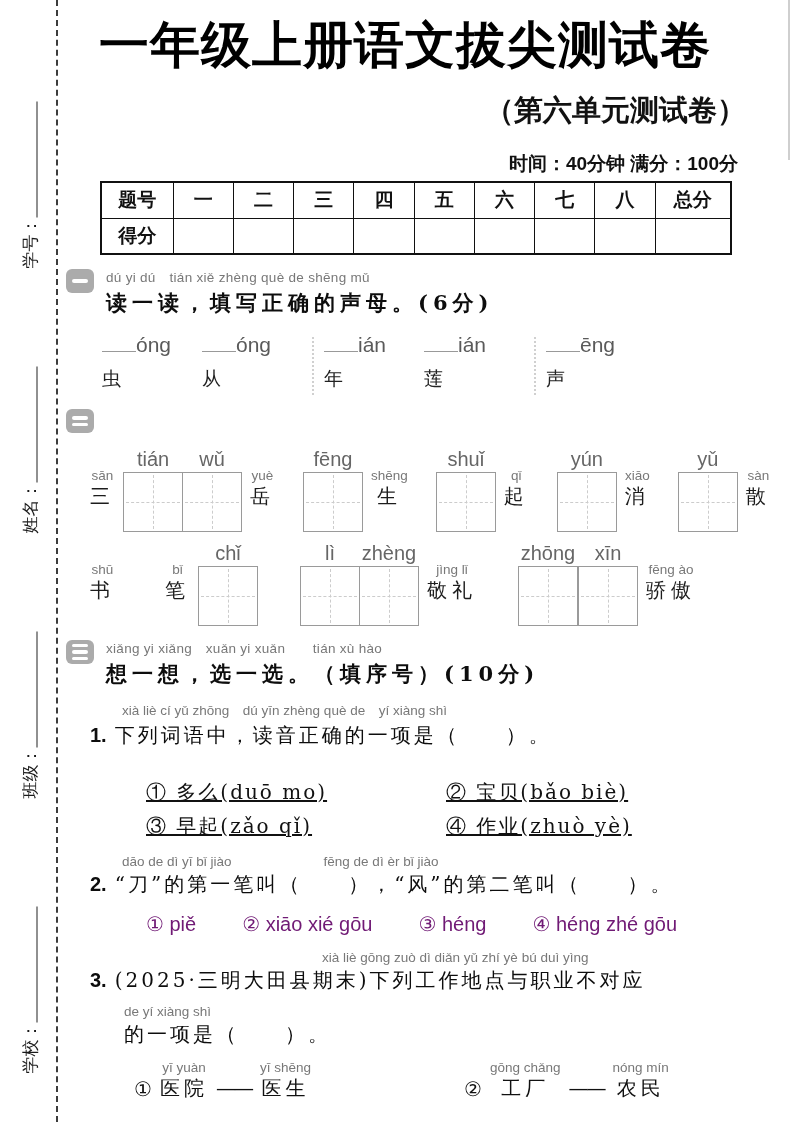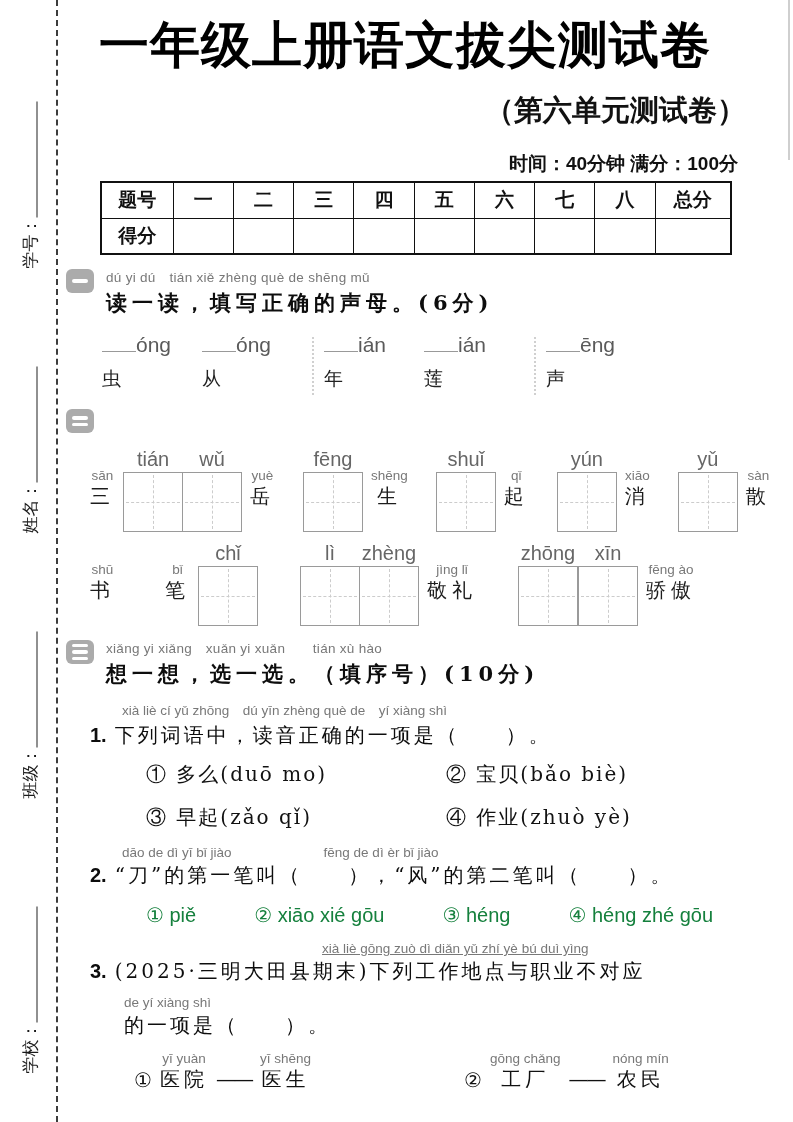--- a/index.html
+++ b/index.html
@@ -59,25 +59,25 @@
   .sidecol { display:flex; flex-direction:column; align-items:center; margin-top:20px; }
   .side-pin { font-size:13.5px; color:#787878; white-space:nowrap; }
   .side-char { font-size:20px; color:#1c1c1c; font-family:"DejaVu Serif", serif; letter-spacing:5px; white-space:nowrap; }
   .ml { margin-left:8px; } .mr { margin-right:8px; }
 
   
   .q { margin:14px 0 0 26px; }
   .q-pin { font-size:13.5px; color:#787878; margin-left:32px; }
   .q-text { font-size:20px; color:#0d0d0d; font-family:"DejaVu Serif", serif; letter-spacing:3px; margin-top:2px; white-space:nowrap; }
   .q-num { font-weight:700; font-family:"Liberation Sans", sans-serif; letter-spacing:0; margin-right:8px; }
-  .opt-grid { display:grid; grid-template-columns:300px 1fr; margin:12px 0 0 56px; row-gap:16px;
-    font-size:20px; font-family:"DejaVu Serif", serif; letter-spacing:2px; }
-  .opt-row { display:flex; gap:58px; margin:14px 0 0 56px; font-size:20px; color:#15803d; }
+  .opt-grid { display:grid; grid-template-columns:300px 1fr; margin:30px 0 0 56px; row-gap:7px;
+    font-size:20px; font-family:"DejaVu Serif", serif; letter-spacing:2px;text-decoration:underline; }
+  .opt-row { display:flex; gap:46px; margin:14px 0 0 56px; font-size:20px; color:#701a75; }
   .gap2 { margin-left:92px; }
-  .pin-indent { margin-left:232px;text-decoration:underline; }
+  .pin-indent { margin-left:232px; }
   .job-grid { display:grid; grid-template-columns:330px 1fr; margin:12px 0 0 44px; row-gap:14px; }
   .jobopt { display:flex; align-items:flex-end; gap:8px; }
   .jnum { font-size:20px; font-family:"DejaVu Serif", serif; padding-bottom:1px; }
   .jcol { display:flex; flex-direction:column; align-items:center; }
   .jp { font-size:13.5px; color:#787878; white-space:nowrap; }
   .jw { font-size:20px; font-family:"DejaVu Serif", serif; letter-spacing:4px; white-space:nowrap; }
   .jdash { font-size:20px; font-family:"DejaVu Serif", serif; padding-bottom:2px; letter-spacing:-2px; }
 </style>
 </head>
 <body>

